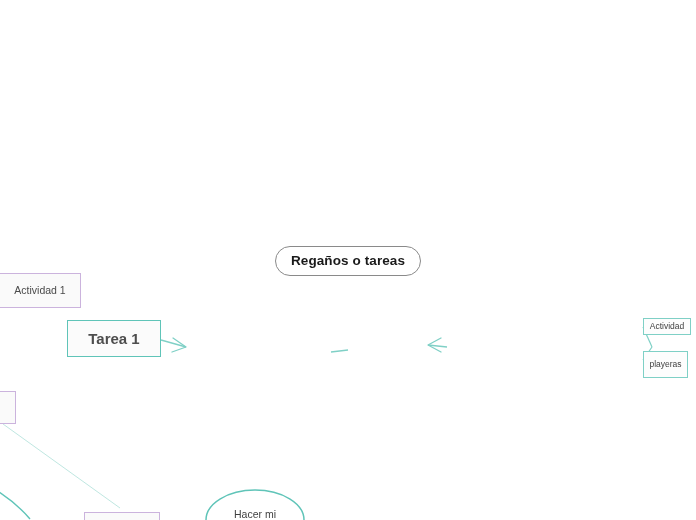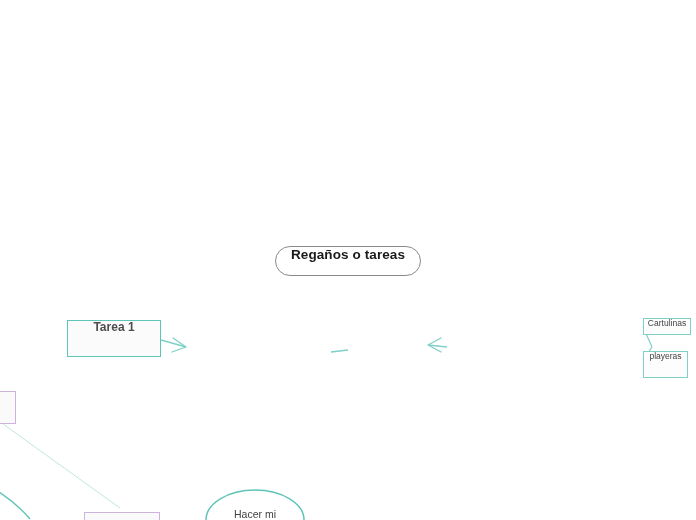--- a/index.html
+++ b/index.html
@@ -20,21 +20,21 @@
     left: 0;
     top: 0;
     width: 696px;
     height: 520px;
     pointer-events: none;
   }
   .node {
     position: absolute;
     box-sizing: border-box;
     display: flex;
-    align-items: flex-start;
+    align-items: center;
     justify-content: center;
     text-align: center;
     background: #fafafa;
     color: #4a4a4a;
     line-height: 1.15;
   }
   .node-pill {
     background: #ffffff;
     border: 1.4px solid #8a8a8a;
     border-radius: 18px;
@@ -126,30 +126,33 @@
 
     <path d="M3 424 L120 508" stroke="#bfe7e1" stroke-width="1" fill="none"></path>
 
     <path d="M-14 484 Q 14 500 30 519" stroke="#5fc4b8" stroke-width="1.4" fill="none"></path>
   </svg>
 
   <div class="node node-pill" style="left:275px; top:246px; width:146px; height:30px;">
     <span>Regaños o tareas</span>
   </div>
 
+  <div class="node node-rect-purple" style="left:-1px; top:273px; width:82px; height:35px; font-size:10.5px;">
+    <span>Actividad 1</span>
+  </div>
 
-  <div class="node node-rect-teal label-bold" style="left:67px; top:320px; width:94px; height:37px; font-size:12px; color:#4d4d4d;">
+  <div class="node node-rect-teal label-bold" style="left:67px; top:320px; width:94px; height:37px; font-size:15px; color:#4d4d4d;">
     <span>Tarea 1</span>
   </div>
 
 
 
 
   <div class="node node-small" style="left:643px; top:318px; width:48px; height:17px;">
-    <span>Cartulinas</span>
+    <span>Actividad</span>
   </div>
 
   <div class="node node-small" style="left:643px; top:351px; width:45px; height:27px;">
     <span>playeras</span>
   </div>
 
   <div class="ellipse-wrap" style="left:205px; top:489px; width:100px; height:62px;">
     <svg width="100" height="62" viewBox="0 0 100 62">
       <ellipse cx="50" cy="31" rx="49" ry="30" fill="#ffffff" stroke="#5fc4b8" stroke-width="1.5"></ellipse>
     </svg>

